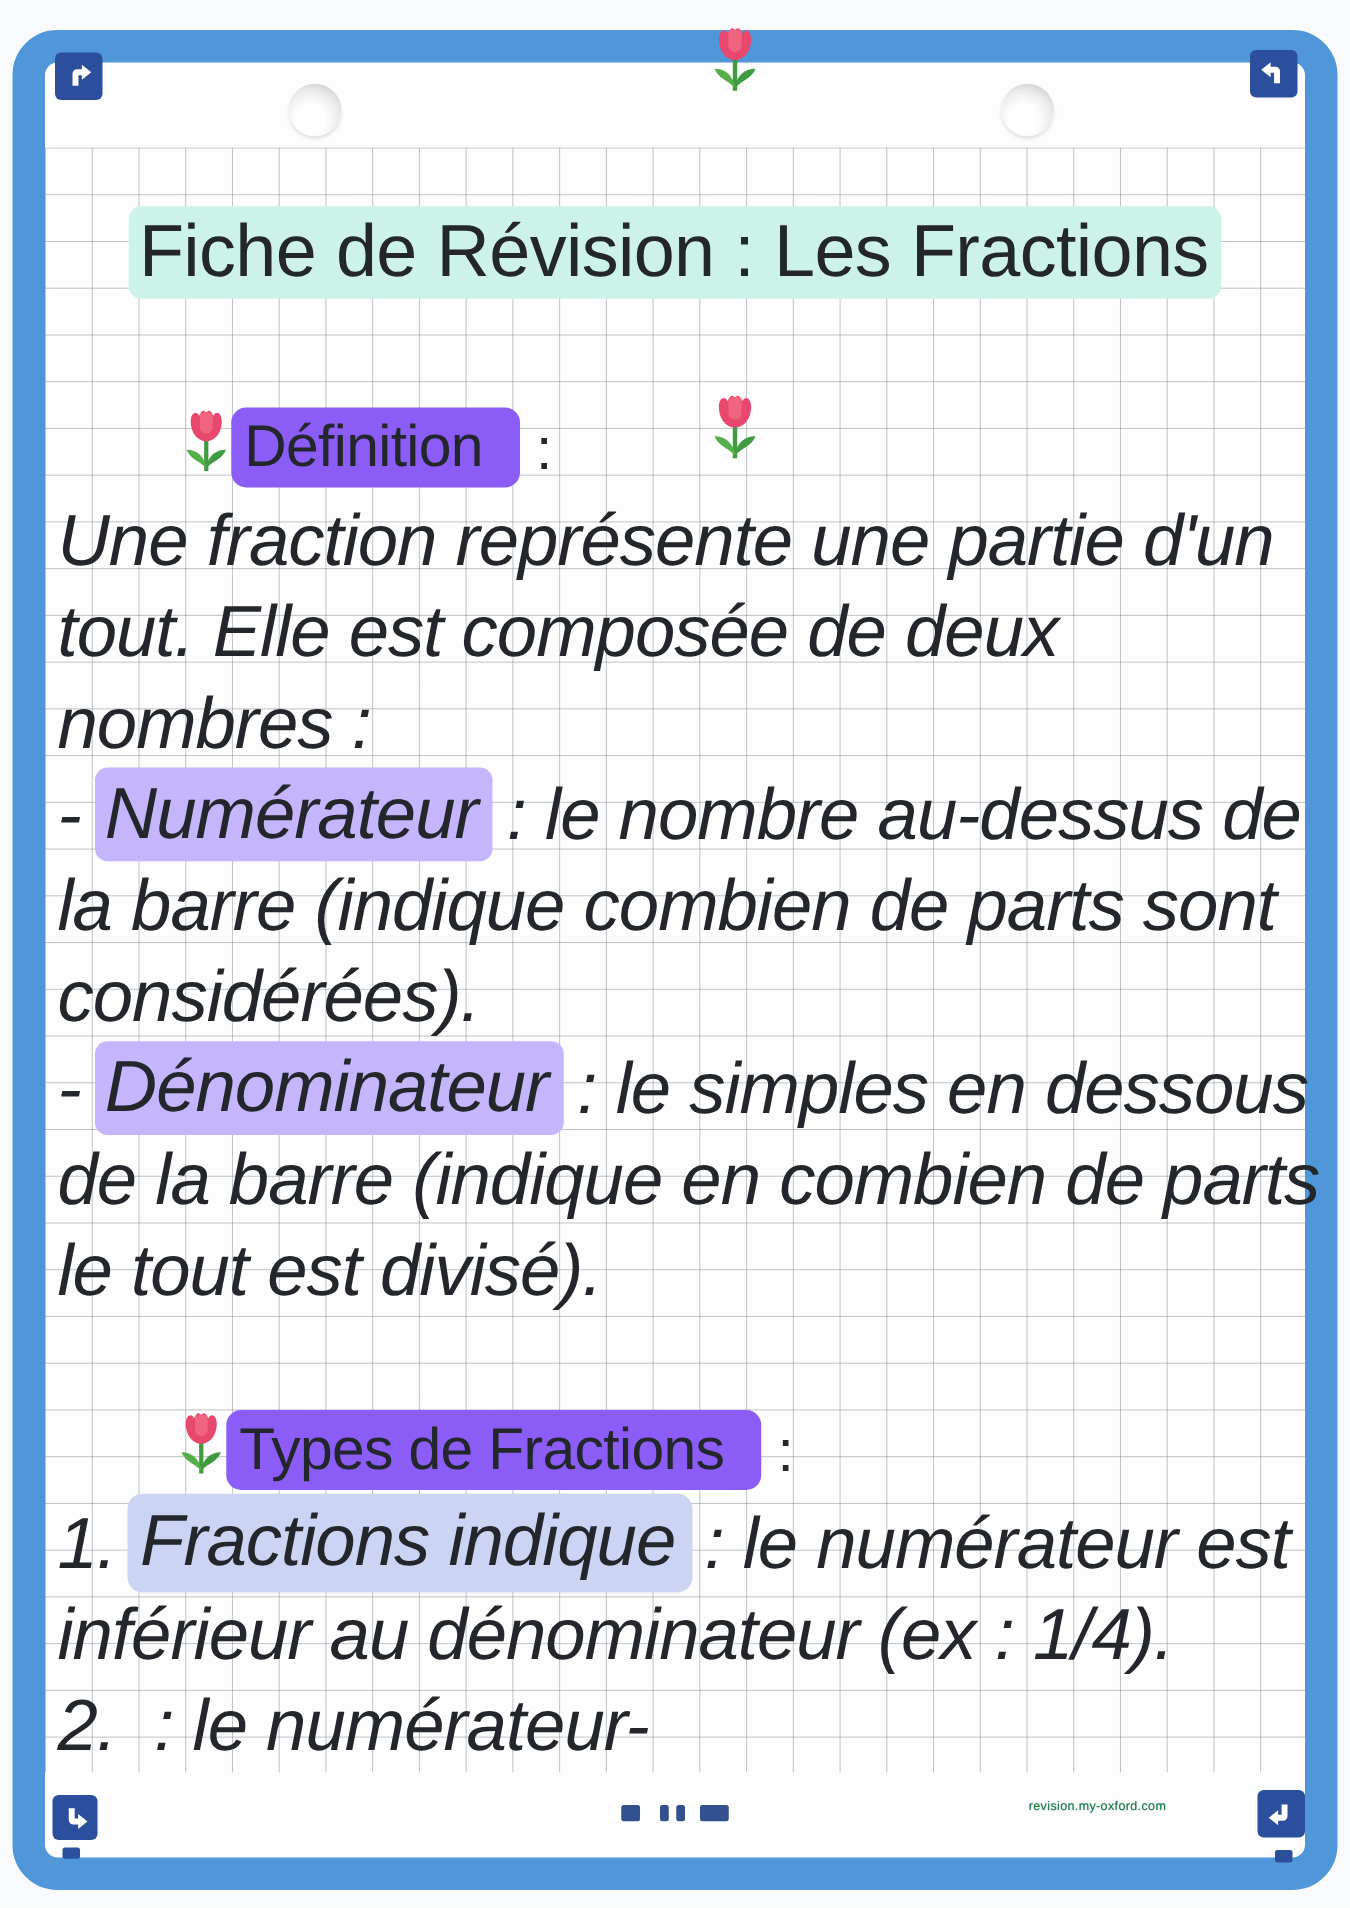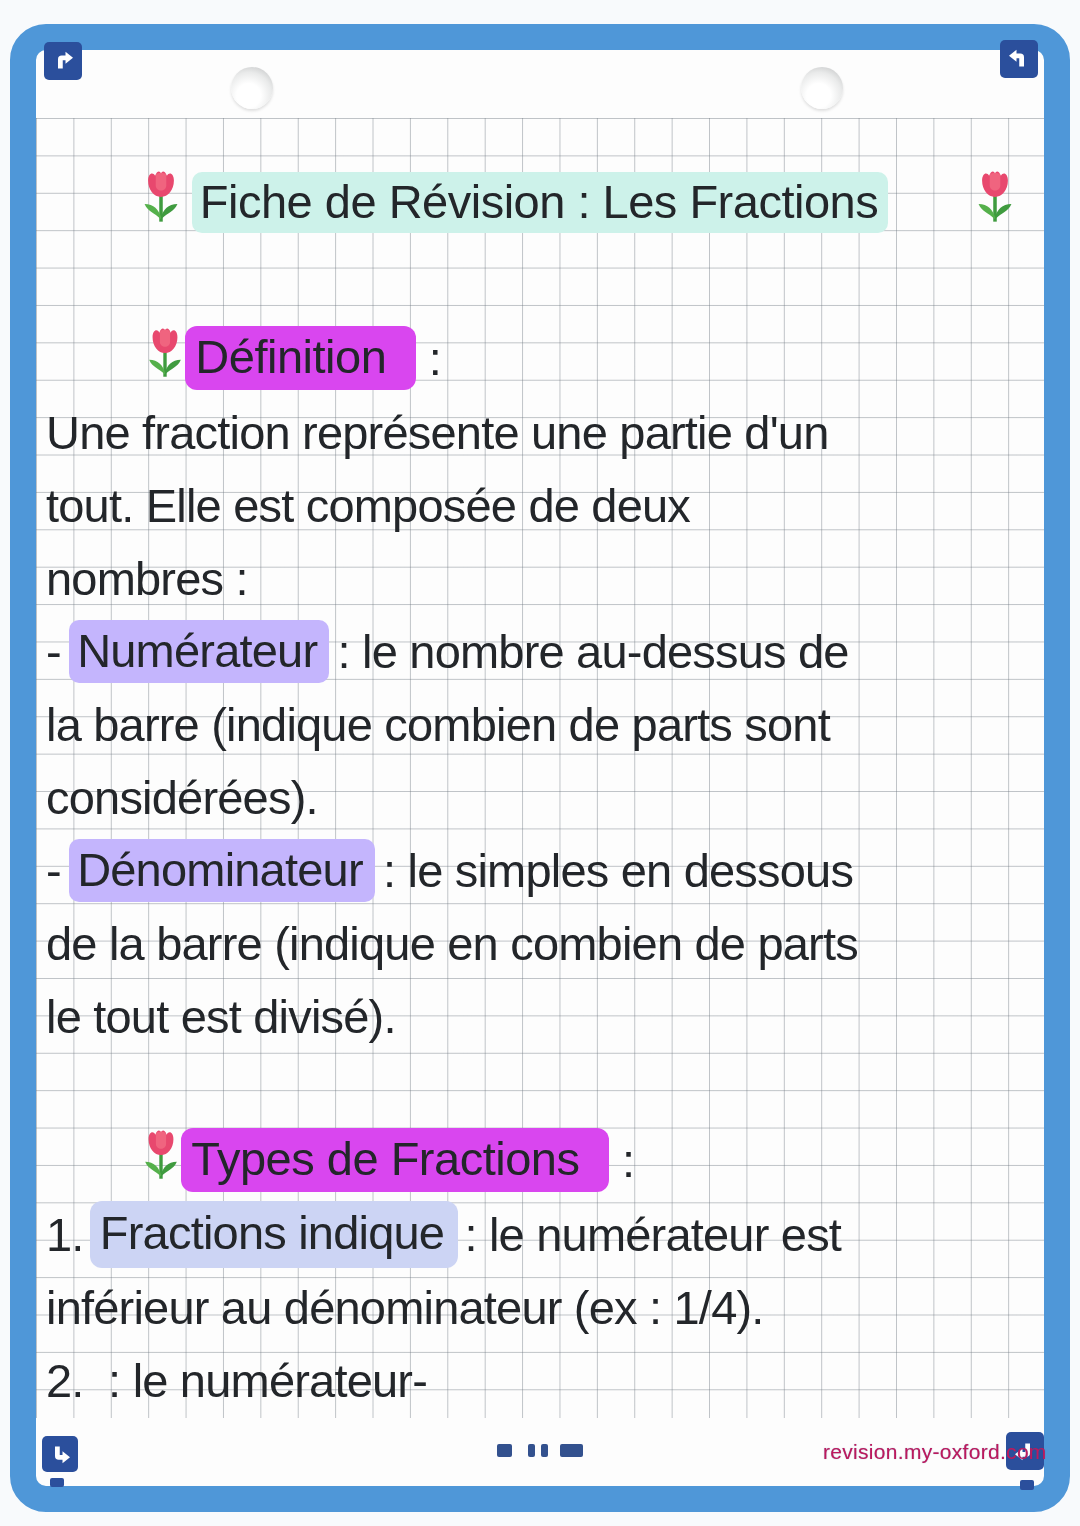--- a/index.html
+++ b/index.html
@@ -36,36 +36,36 @@
   }
   .marker svg{width:30px;height:30px;}
   .marker.tr svg{transform:scaleX(-1);}
   .marker.bl svg{transform:scaleY(-1);}
   .marker.br svg{transform:rotate(180deg);}
   .subsq{position:absolute;background:#2b4f9c;border-radius:2px;}
   .tulip{display:inline-block;flex:0 0 auto;}
   .title-row{
     position:absolute;left:0;right:0;top:168px;height:68px;
     display:flex;align-items:center;justify-content:center;gap:8px;
-    font-size:47px;letter-spacing:-0.5px;white-space:pre;
+    font-size:59px;letter-spacing:-0.5px;white-space:pre;flex-direction:column;
   }
   .heading-row{
     position:absolute;height:76px;display:flex;align-items:center;
     font-size:47px;letter-spacing:-0.5px;white-space:pre;
   }
   .para{position:absolute;left:46px;right:30px;}
-  .line{height:73px;display:flex;align-items:center;font-size:47px;letter-spacing:-0.8px;white-space:pre;}
+  .line{height:73px;display:flex;align-items:center;font-size:58px;letter-spacing:-0.8px;white-space:pre;font-style:italic;}
   .hl{border-radius:10px;}
   .hl-mint{background:#cdf2ea;padding:2px 10px 4px 8px;margin:0 -4px;}
-  .hl-pink{background:#d946ef;padding:3px 30px 6px 10px;margin-left:-6px;border-radius:12px;}
+  .hl-pink{background:#8b5cf6;padding:3px 30px 6px 10px;margin-left:-6px;border-radius:12px;}
   .hl-orchid{background:#c4b5fd;padding:3px 12px 5px 8px;margin:0 -4px;border-radius:10px;}
   .hl-peri{background:#ccd4f4;padding:4px 14px 8px 10px;margin:0 -6px;border-radius:12px;}
   .footer-site{
     position:absolute;left:823px;top:1440px;
-    font-size:21px;letter-spacing:.3px;color:#be185d;
+    font-size:10px;letter-spacing:.3px;color:#15803d;
     text-shadow:0 0 1px rgba(60,82,136,.55);
   }
   .fmark{position:absolute;background:#33518e;border-radius:2px;}
 </style>
 </head>
 <body>
 
 <div class="page">
 
   <div class="frame"></div>

